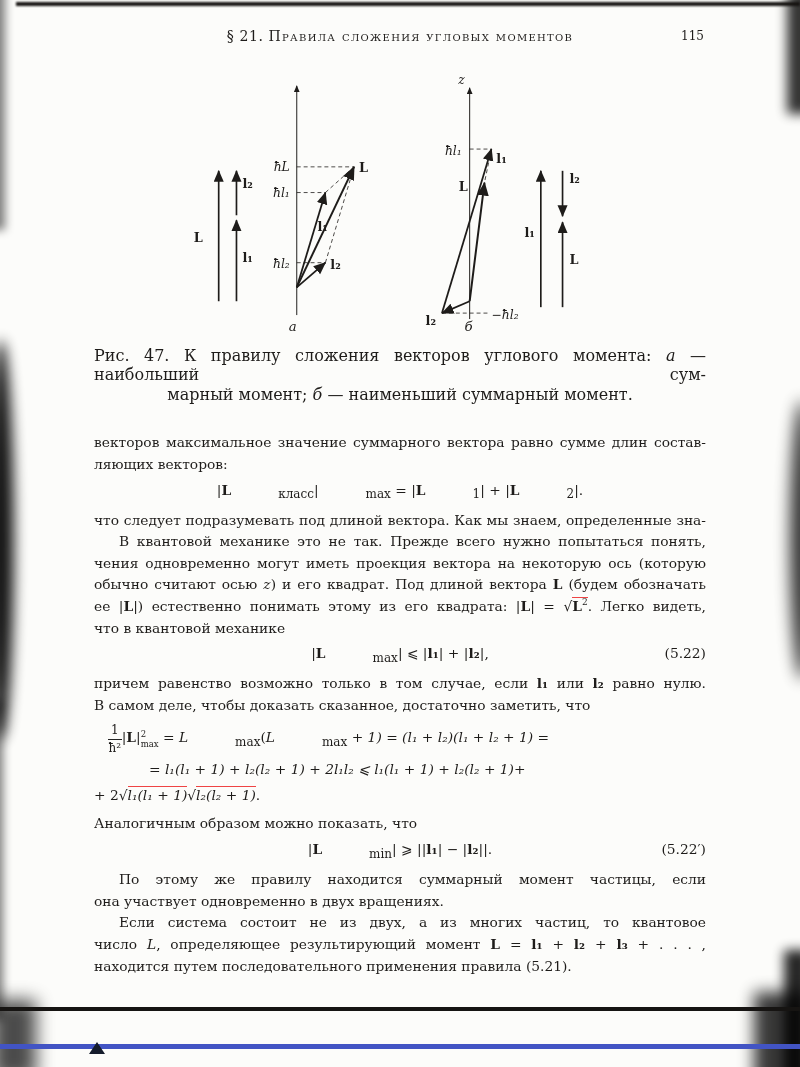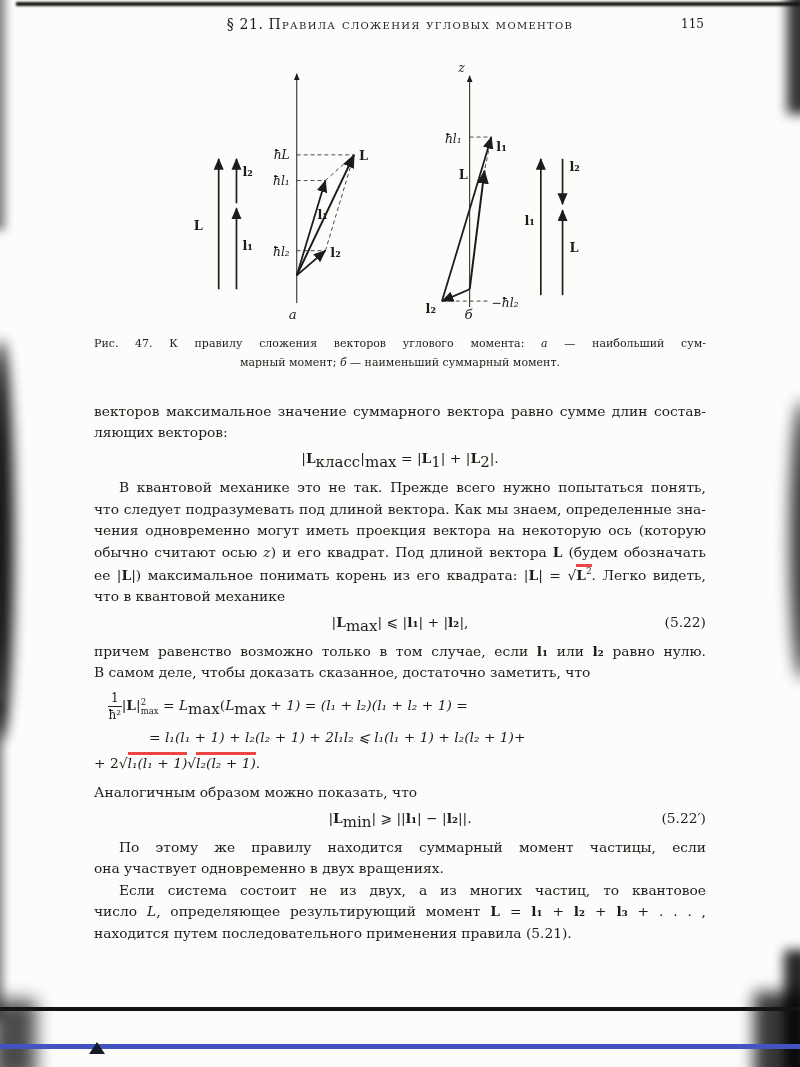--- a/index.html
+++ b/index.html
@@ -3,51 +3,51 @@
 <meta charset="utf-8">
 <style>
   html,body{margin:0;padding:0;background:#ffffff;}
   .page{
     position:relative;width:800px;height:1067px;overflow:hidden;
     background:var(--page_bg,#fcfcfa);
     font-family:"DejaVu Serif","Liberation Serif",serif;
     color:var(--text_ink,#1e1c1a);
   }
   
-  .header{position:relative;width:612px;margin:16px auto 0;height:22px;}
+  .header{position:relative;width:612px;margin:28px auto 0;height:22px;}
   .header-title{text-align:center;font-size:14px;letter-spacing:.6px;}
   .sc{font-variant:small-caps;letter-spacing:1.3px;}
   .pagenum{position:absolute;right:2px;top:1px;font-size:12px;}
   
   .fig{margin:22px auto 0;width:415px;display:block;}
   svg text{font-family:"DejaVu Serif","Liberation Serif",serif;font-size:12.5px;fill:#1e1c1a;}
   svg .vt{font-weight:bold;font-size:13px;}
   svg .it{font-style:italic;}
   svg .lab{font-style:italic;font-size:13.5px;}
-  .caption{width:612px;margin:12px auto 0;font-size:11px;line-height:19.5px;}
+  .caption{width:612px;margin:12px auto 0;font-size:16px;line-height:19.5px;}
   .capc{text-align:center;}
   
   .bodytext{width:612px;margin:28px auto 0;font-size:13.8px;line-height:21.6px;}
   .bl{margin:0;padding:0;}
   .jl{text-align:justify;text-align-last:justify;}
   .ind{text-indent:25px;}
   .mi{font-style:italic;}
   .bv{font-weight:bold;}
-  .sub{font-size:15px;vertical-align:-3.5px;letter-spacing:0;}
+  .sub{font-size:12px;vertical-align:-3.5px;letter-spacing:0;margin-left:47px;}
   sup{line-height:0;}
   .sup2{font-size:9px;}
   .eqrow{position:relative;text-align:center;margin:4px 0;}
   .eqnum{position:absolute;right:0;top:0;}
   .frac{display:inline-block;vertical-align:-9px;text-align:center;font-size:12px;line-height:1.2;}
   .frac .fn{display:block;border-bottom:1px solid #222;padding:0 3px 1px;}
   .frac .fd{display:block;padding-top:1px;}
   .ss{display:inline-block;vertical-align:-4px;font-size:8.5px;line-height:1.15;text-align:left;}
   .ss span{display:block;}
   .rsign{letter-spacing:0;}
-  .rad{border-top:3px solid #ef4444;display:inline-block;line-height:1.05;padding-top:1px;}
+  .rad{border-top:1px solid #ef4444;display:inline-block;line-height:1.05;padding-top:1px;}
   .eq3l1{margin:7px 0 4px;padding-left:14px;}
   .eq3l2{margin:4px 0;padding-left:55px;}
   .eq3l3{margin:2px 0 7px;text-align:left;padding-right:16px;}
   
   .shadow{position:absolute;background:#000;pointer-events:none;}
   .e-left-top{left:-10px;top:-20px;width:15px;height:250px;opacity:.5;filter:blur(5px);}
   .e-left-mid{left:-13px;top:340px;width:27px;height:400px;opacity:.92;filter:blur(7px);border-radius:50%;}
   .e-left-low{left:-12px;top:700px;width:15px;height:320px;opacity:.5;filter:blur(5px);}
   .e-right-top{right:-12px;top:-16px;width:25px;height:130px;opacity:.8;filter:blur(6px);}
   .e-right-mid{right:-15px;top:400px;width:25px;height:280px;opacity:.8;filter:blur(8px);border-radius:50%;}
@@ -151,25 +151,25 @@
 
   <div class="bodytext">
 
     <p class="bl jl">векторов максимальное значение суммарного вектора равно сумме длин состав-</p>
     <p class="bl">ляющих векторов:</p>
 
     <div class="bl eqrow">
       <span>|</span><span class="bv">L</span><span class="sub">класс</span><span>|</span><span class="sub">max</span><span> = |</span><span class="bv">L</span><span class="sub">1</span><span>| + |</span><span class="bv">L</span><span class="sub">2</span><span>|.</span>
     </div>
 
+    <p class="bl jl">что следует подразумевать под длиной вектора. Как мы знаем, определенные зна-</p>
     <p class="bl jl ind">В квантовой механике это не так. Прежде всего нужно попытаться понять,</p>
-    <p class="bl jl">что следует подразумевать под длиной вектора. Как мы знаем, определенные зна-</p>
     <p class="bl jl">чения одновременно могут иметь проекция вектора на некоторую ось (которую</p>
     <p class="bl jl"><span>обычно считают осью </span><span class="mi">z</span><span>) и его квадрат. Под длиной вектора </span><span class="bv">L</span><span> (будем обозначать</span></p>
-    <p class="bl jl"><span>ее |</span><span class="bv">L</span><span>|) максимальное понимать корень из его квадрата: |</span><span class="bv">L</span><span>| = </span><span class="rsign">√</span><span class="rad"><span class="bv">L</span><sup class="sup2">2</sup></span><span>. Легко видеть,</span></p>
+    <p class="bl jl"><span>ее |</span><span class="bv">L</span><span>|) естественно понимать этому из его квадрата: |</span><span class="bv">L</span><span>| = </span><span class="rsign">√</span><span class="rad"><span class="bv">L</span><sup class="sup2">2</sup></span><span>. Легко видеть,</span></p>
     <p class="bl">что в квантовой механике</p>
 
     <div class="bl eqrow">
       <span>|</span><span class="bv">L</span><span class="sub">max</span><span>| ⩽ |</span><span class="bv">l₁</span><span>| + |</span><span class="bv">l₂</span><span>|,</span>
       <span class="eqnum">(5.22)</span>
     </div>
 
     <p class="bl jl"><span>причем равенство возможно только в том случае, если </span><span class="bv">l₁</span><span> или </span><span class="bv">l₂</span><span> равно нулю.</span></p>
     <p class="bl">В самом деле, чтобы доказать сказанное, достаточно заметить, что</p>
 

